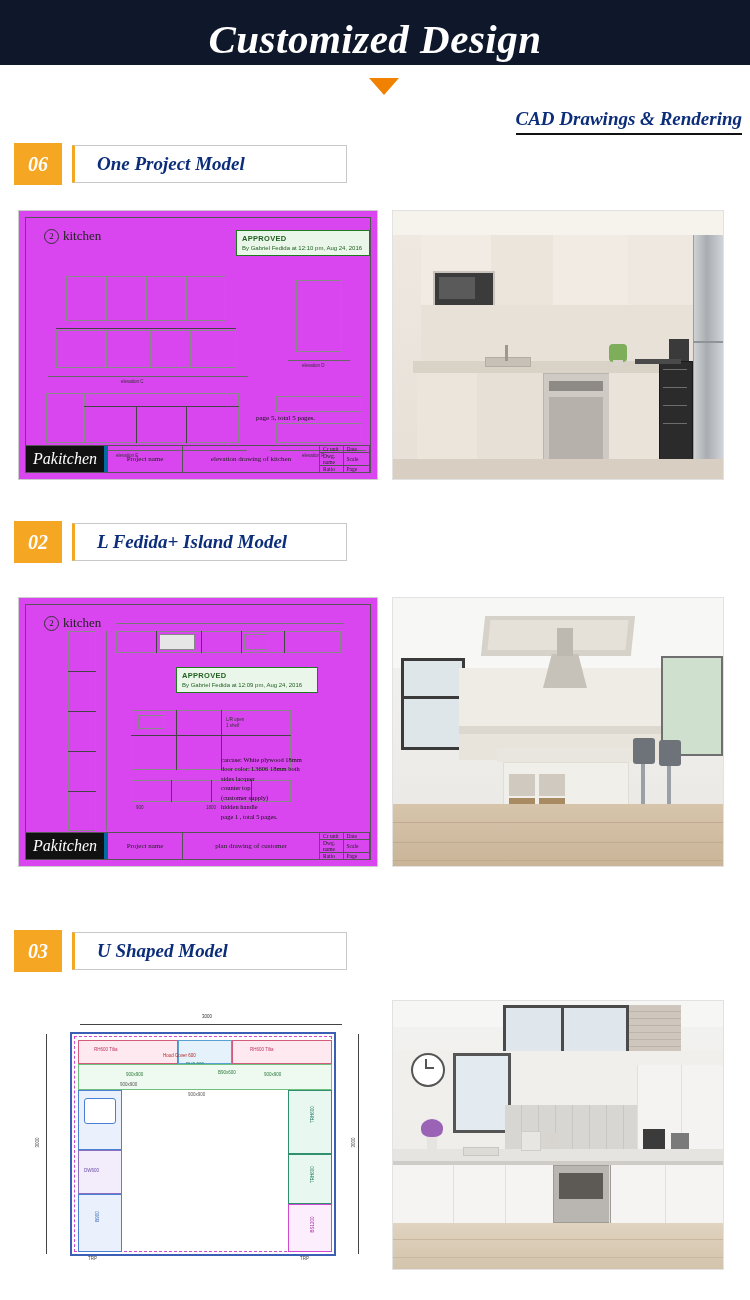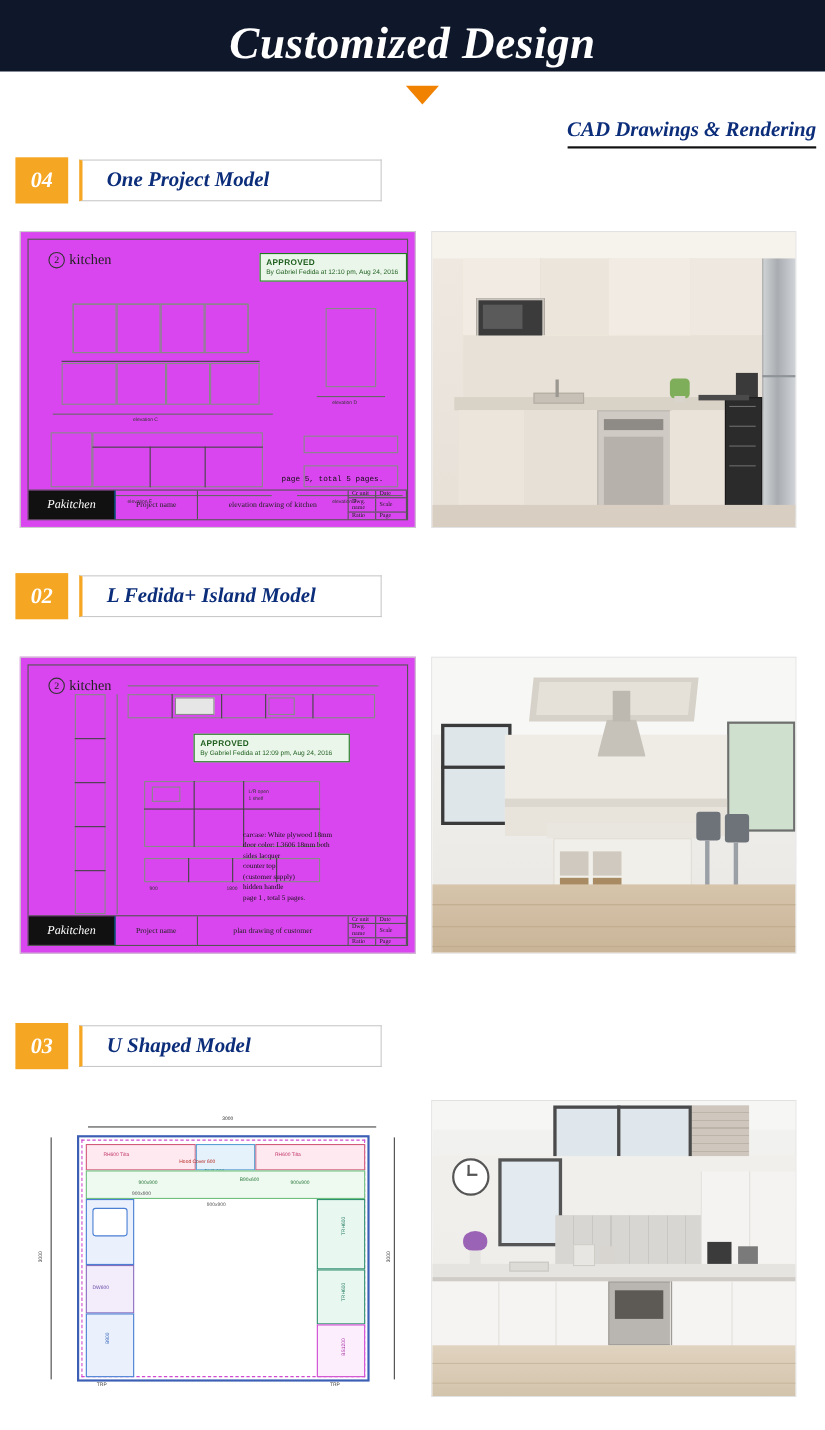--- a/index.html
+++ b/index.html
@@ -119,22 +119,22 @@
   .tblock{
     position:absolute;left:0;bottom:0;height:26px;width:100%;
     border-top:1px solid #555;
     display:flex;align-items:stretch;
     font-size:7px;color:#222;
     font-family:"Liberation Serif", serif;
   }
   .tb-logo{
     width:78px;background:#111;color:#fff;
     display:flex;align-items:center;justify-content:center;
-    font-style:italic;font-size:11px;font-family:"Liberation Serif", serif;
-    border-right:1px solid #0369a1;
+    font-style:italic;font-size:16px;font-family:"Liberation Serif", serif;
+    border-right:4px solid #0369a1;
   }
   .tb-cell{
     border-right:1px solid #555;
     display:flex;align-items:center;justify-content:center;
     padding:0 4px;text-align:center;
   }
   .tb-split{display:flex;flex-direction:column;border-right:1px solid #555;}
   .tb-split > div{flex:1;display:flex;align-items:center;border-bottom:1px solid #555;font-size:5.5px;}
   .tb-split > div:last-child{border-bottom:none;}
   .tb-split span{padding:0 3px;border-right:1px solid #555;height:100%;display:flex;align-items:center;}
@@ -166,21 +166,21 @@
 <div class="banner">
   <div class="banner-title">Customized Design</div>
 </div>
 <div class="banner-notch"></div>
 
 <div class="subtitle-wrap">
   <span class="subtitle">CAD Drawings &amp; Rendering</span>
 </div>
 
 <div class="sec-label" style="top:143px;">
-  <div class="sec-num">04</div>
+  <div class="sec-num">06</div>
   <div class="sec-name-box">
     <span class="sec-name">One Project Model</span>
   </div>
 </div>
 
 <div class="panel cad" style="left:18px;top:210px;width:360px;height:270px;">
   <div class="cad-inner">
     <div class="cad-title">
       <span class="circ-num">2</span><span>kitchen</span>
     </div>
@@ -213,21 +213,21 @@
     <div class="ln lnv" style="left:110px;top:188px;height:37px;"></div>
     <div class="ln lnv" style="left:160px;top:188px;height:37px;"></div>
     <div class="ln lnh" style="left:16px;top:232px;width:205px;background:#666;"></div>
     <div class="dim" style="left:90px;top:235px;">elevation E</div>
 
     <div class="bxthin" style="left:250px;top:178px;width:86px;height:16px;"></div>
     <div class="bxthin" style="left:250px;top:205px;width:86px;height:20px;"></div>
     <div class="ln lnh" style="left:244px;top:232px;width:96px;background:#666;"></div>
     <div class="dim" style="left:276px;top:235px;">elevation F</div>
 
-    <div class="pgnote" style="left:230px;top:214px;font-family:Liberation Mono, monospace;">page 5, total 5 pages.</div>
+    <div class="pgnote" style="left:230px;top:196px;">page 5, total 5 pages.</div>
 
     <div class="tblock">
       <div class="tb-logo">Pakitchen</div>
       <div class="tb-cell" style="width:66px;">Project name</div>
       <div class="tb-cell" style="width:128px;">elevation drawing of kitchen</div>
       <div class="tb-split" style="flex:1;">
         <div>
             <span style="width:46%">Cr unit</span>
             <span style="width:54%;border-right:none;">Date</span>
           </div>

